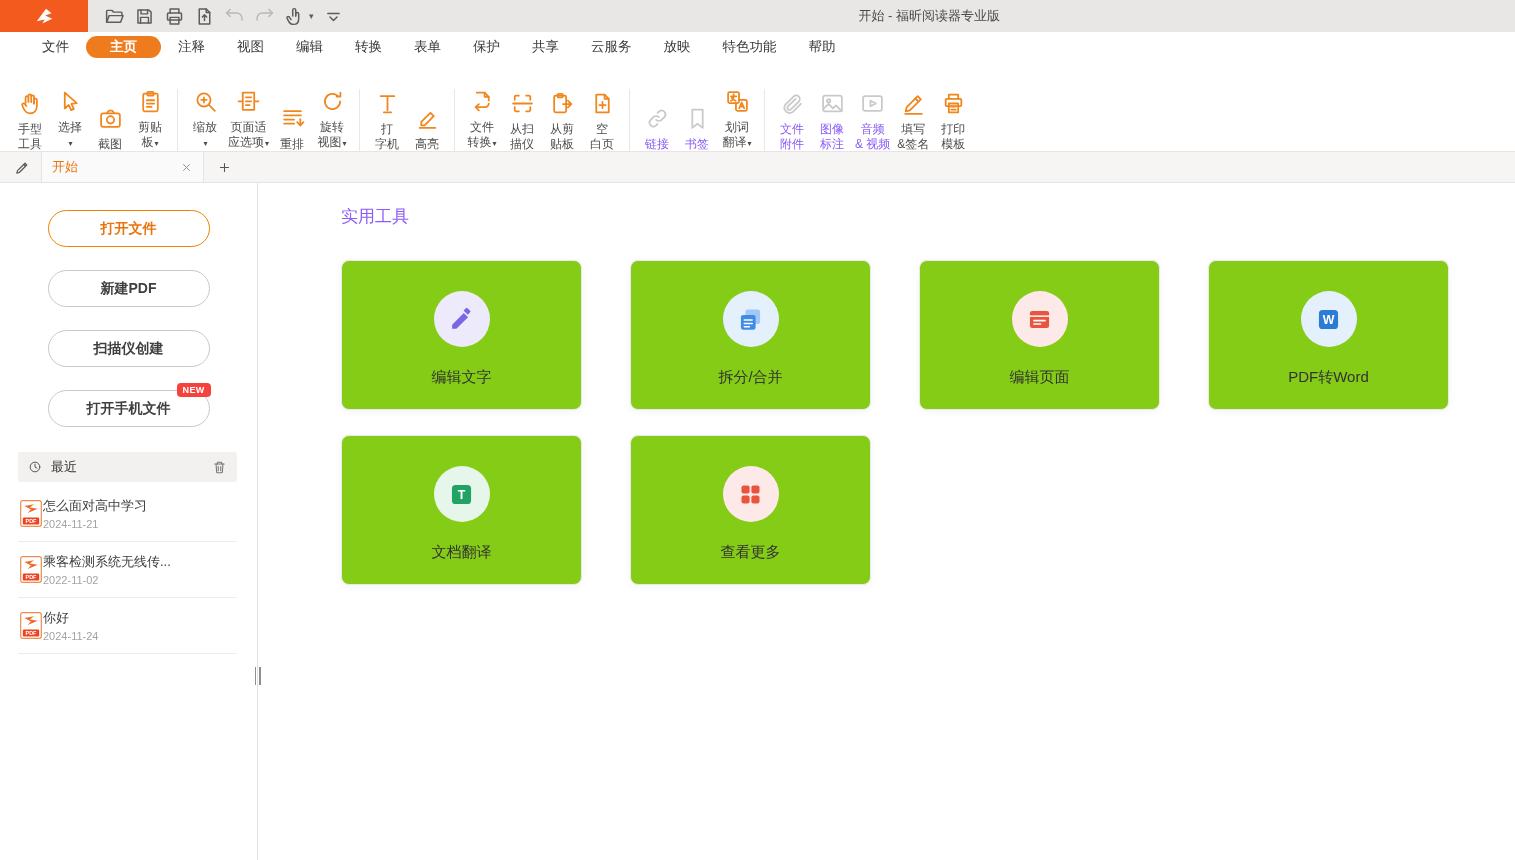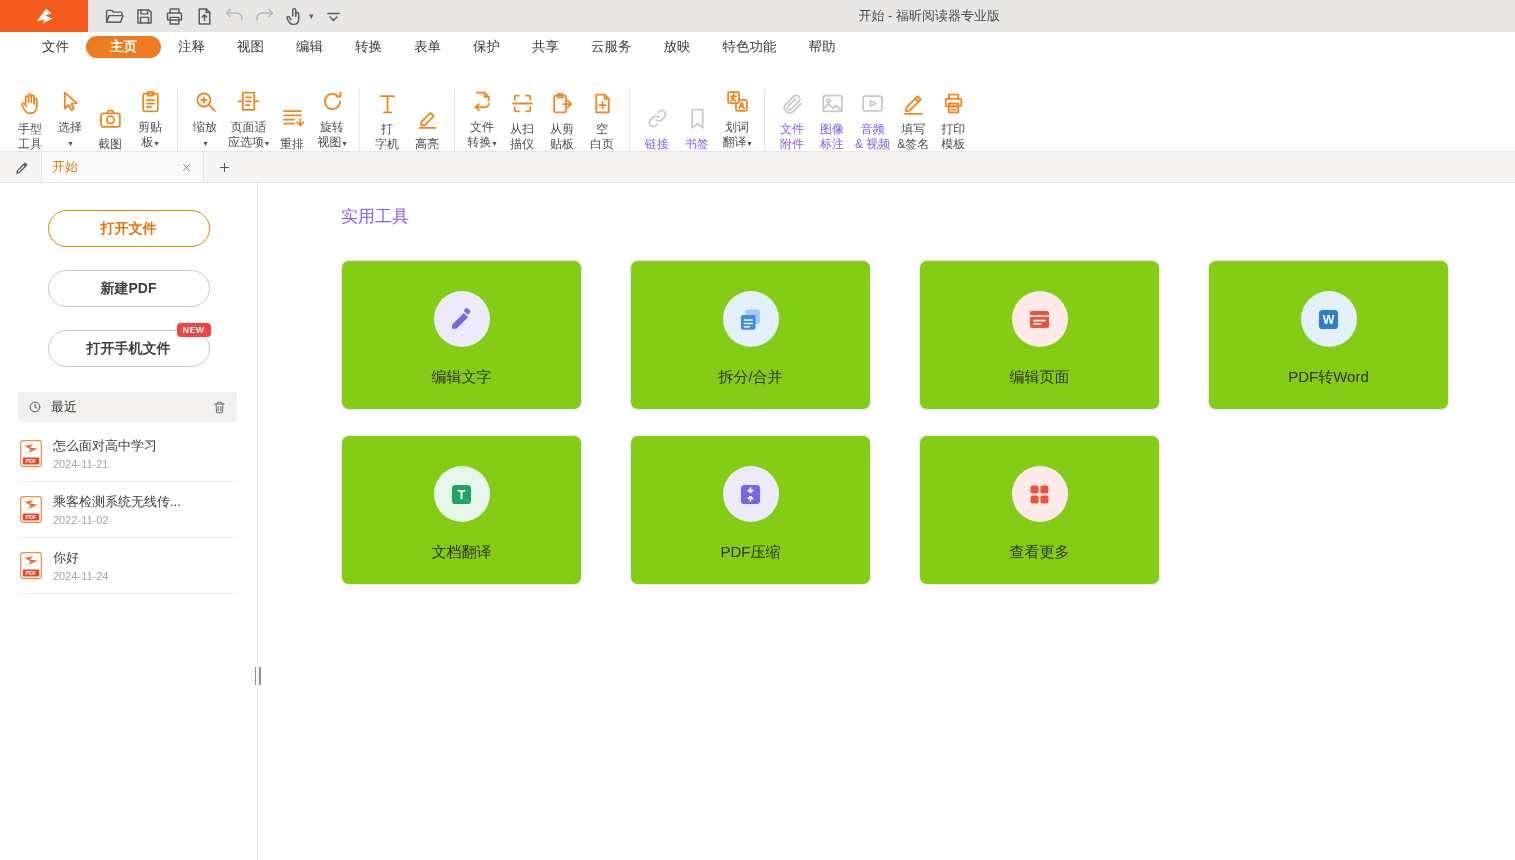--- a/index.html
+++ b/index.html
@@ -46,21 +46,21 @@
   .sidebar{width:258px;border-right:1px solid #e3e3e3;position:relative;padding-top:27px;flex:none;background:#fff}
   #side-buttons{display:flex;flex-direction:column;align-items:center}
   .side-btn{width:162px;height:37px;border-radius:19px;background:#fff;border:1.5px solid #c9c9c9;font-size:14px;font-weight:bold;color:#3f3f3f;margin-bottom:23px;position:relative;cursor:pointer;font-family:inherit}
   .side-btn.primary{border-color:#ef8200;color:var(--accent-dark,#e8740c)}
   .badge{position:absolute;top:-8px;right:-2px;background:var(--badge-red,#f4433c);color:#fff;font-size:9px;font-weight:bold;padding:2px 6px;border-radius:4px;letter-spacing:.3px}
   .recent-header{height:30px;background:#f2f1ef;display:flex;align-items:center;margin:2px 20px 0 18px;padding:0 10px;border-radius:2px}
   .recent-header .clock{width:14px;height:14px;color:#555;margin-right:9px;flex:none}
   .recent-title{font-size:13px;color:#333}
   .recent-header .trash{width:15px;height:15px;color:#777;margin-left:auto;cursor:pointer;flex:none}
   #recent-list{margin-top:4px}
-  .recent-item{display:flex;align-items:center;gap:11px;margin:0 20px 0 18px;padding:11px 2px;border-bottom:1px solid #ededed;cursor:pointer}
+  .recent-item{display:flex;align-items:center;gap:1px;margin:0 20px 0 18px;padding:11px 2px;border-bottom:1px solid #ededed;cursor:pointer}
   .file-ic{width:22px;height:27px;flex:none}
   .recent-name{font-size:13px;color:#3d3d3d;white-space:nowrap;overflow:hidden;max-width:150px}
   .recent-date{font-size:11px;color:#a3a3a3;margin-top:3px}
   .resize-grip{position:absolute;right:-6px;top:483px;width:11px;height:20px;display:flex;gap:3px;justify-content:center;align-items:center;cursor:col-resize;z-index:5}
   .resize-grip i{width:1.5px;height:18px;background:#8f8f8f}
 
   
   .main{flex:1;padding:22px 0 0 83px;background:#fff}
   .section-title{font-size:17px;color:#8b5cf6;margin-bottom:32px}
   .cards{display:grid;grid-template-columns:repeat(4,241px);gap:25px 48px}
@@ -396,20 +396,21 @@
           <path d="M12 5.5v13M5.5 12h13"></path>
         </svg>
       </span>
   </div>
 
   <div class="bodyarea">
     <div class="sidebar">
       <div id="side-buttons">
           <button class="side-btn primary"><span>打开文件</span></button>
           <button class="side-btn"><span>新建PDF</span></button>
+          <button class="side-btn"><span>扫描仪创建</span></button>
           <button class="side-btn"><span>打开手机文件</span><span class="badge">NEW</span></button>
         </div>
       <div class="recent-header">
         <span class="icon clock">
             <svg viewBox="0 0 24 24" fill="none" stroke="currentColor" stroke-width="1.7" stroke-linecap="round" stroke-linejoin="round">
               <circle cx="12" cy="12" r="8.3"></circle>
               <path d="M12 7.2V12l3.4 2"></path>
             </svg>
           </span>
         <span class="recent-title">最近</span>
@@ -524,31 +525,20 @@
               <span class="icon card-ic" style="color: rgb(33, 163, 102);">
                 <svg viewBox="0 0 24 24">
                   <rect x="3.5" y="3.5" width="17" height="17" rx="3.2" fill="currentColor"></rect>
                   <text x="12" y="16.3" font-size="11" font-weight="bold" fill="#fff" text-anchor="middle" font-family="Liberation Sans, sans-serif">T</text>
                 </svg>
               </span>
             </div>
             <div class="card-label">文档翻译</div>
           </div>
           <div class="tool-card">
-            <div class="card-circle" style="background: rgb(236, 234, 251);">
-              <span class="icon card-ic" style="color: rgb(120, 102, 228);">
-                <svg viewBox="0 0 24 24">
-                  <rect x="3.5" y="3.5" width="17" height="17" rx="3.2" fill="currentColor"></rect>
-                  <path d="M12 6.3v3.9M10 8.4l2 1.8 2-1.8M12 17.7v-3.9M10 15.6l2-1.8 2 1.8" stroke="#fff" stroke-width="1.4" fill="none" stroke-linecap="round" stroke-linejoin="round"></path>
-                </svg>
-              </span>
-            </div>
-            <div class="card-label">PDF压缩</div>
-          </div>
-          <div class="tool-card">
             <div class="card-circle" style="background: rgb(253, 233, 232);">
               <span class="icon card-ic" style="color: rgb(233, 84, 62);">
                 <svg viewBox="0 0 24 24" fill="currentColor">
                   <rect x="4" y="4" width="7.2" height="7.2" rx="1.8"></rect>
                   <rect x="12.8" y="4" width="7.2" height="7.2" rx="1.8"></rect>
                   <rect x="4" y="12.8" width="7.2" height="7.2" rx="1.8"></rect>
                   <rect x="12.8" y="12.8" width="7.2" height="7.2" rx="1.8"></rect>
                 </svg>
               </span>
             </div>

